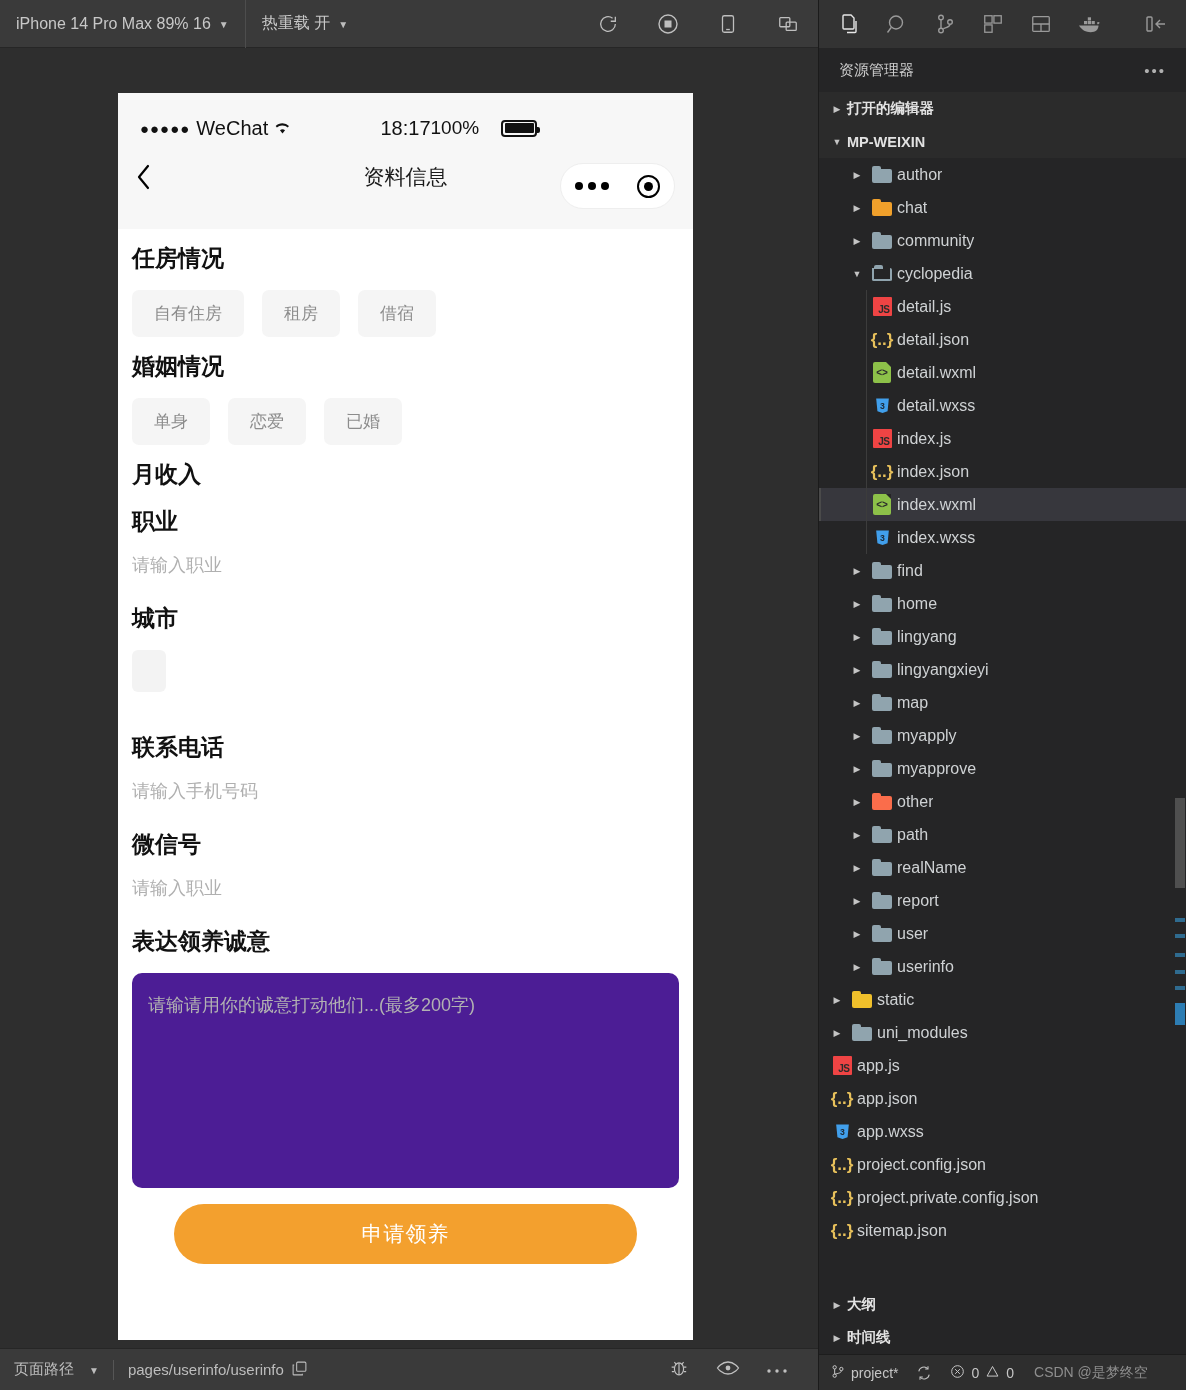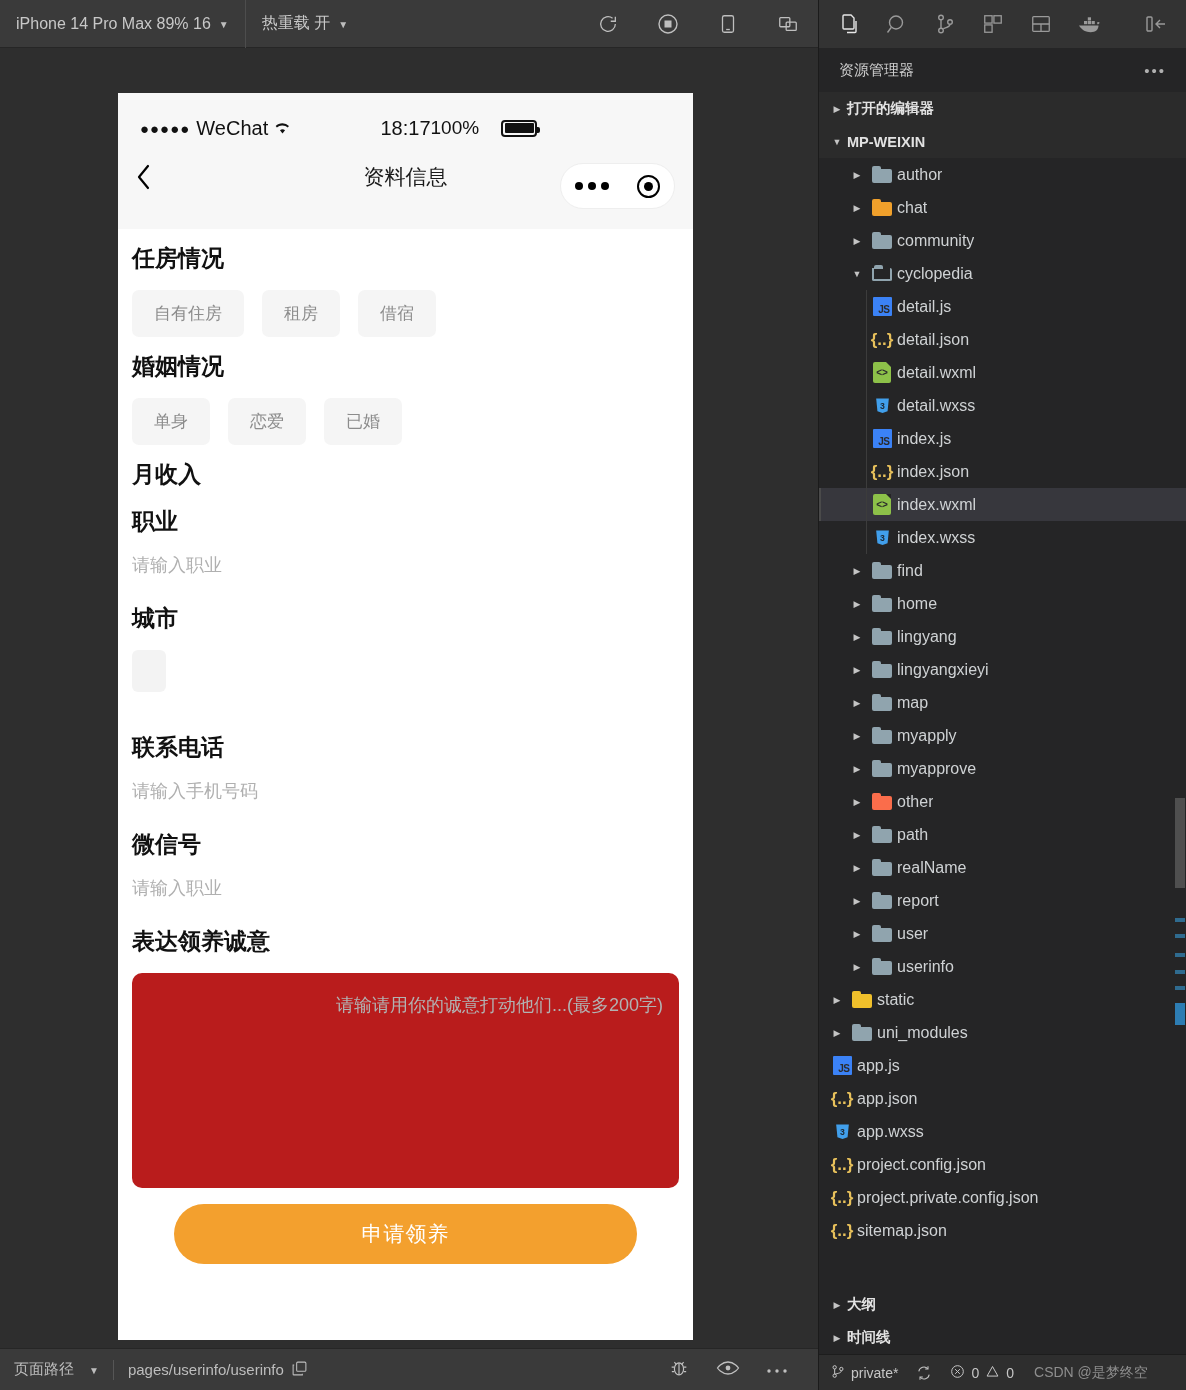--- a/index.html
+++ b/index.html
@@ -84,22 +84,22 @@
 
   .sec-title { font-size: 23px; color: #111; font-weight: 600; margin: 14px 0 16px 0; }
   .chip-row { display: flex; flex-wrap: wrap; gap: 18px; margin-bottom: 12px; }
   .chip {
     background: #f5f5f5; color: #8c8c8c; font-size: 17px;
     padding: 12px 22px; border-radius: 7px; white-space: nowrap;
   }
   .field-ph { font-size: 18px; color: #b0b0b0; margin: 6px 0 26px 0; }
   .city-box { width: 34px; height: 42px; background: #f3f3f3; border-radius: 6px; margin: 10px 0 40px 0; }
   .textarea {
-    background: #b91c1c; border-radius: 10px; height: 215px;
-    margin-top: 10px; padding: 20px 16px; color: #b2b2b2; font-size: 18px; text-align: right;
+    background: #4c1d95; border-radius: 10px; height: 215px;
+    margin-top: 10px; padding: 20px 16px; color: #b2b2b2; font-size: 18px;
   }
   .submit-btn {
     margin: 16px 42px 0 42px; height: 60px; border-radius: 30px;
     background: #f3a02e; color: #fff; font-size: 21px;
     display: flex; align-items: center; justify-content: center; letter-spacing: 1px;
   }
 
   .sim-statusbar {
     height: 42px; flex: none; background: #3a3a3a; border-top: 1px solid #262626;
     display: flex; align-items: center; color: #bdbdbd; font-size: 15px; padding: 0 14px; text-align: center;
@@ -148,21 +148,21 @@
   }
   .row.sel { background: #37373d; }
   .row.sel::before { content:''; position:absolute; left:0; top:0; bottom:0; width:2px; background:#4a4a4a; }
   .ind-0 { padding-left: 8px; }
   .ind-1 { padding-left: 28px; }
   .ind-2 { padding-left: 48px; }
   .guide { position: absolute; left: 47px; top: 0; bottom: 0; width: 1px; background: #3c3c3c; }
   .ficon { width: 30px; display: flex; align-items: center; justify-content: center; flex: none; }
   .lbl { overflow: hidden; text-overflow: ellipsis; }
   .badge-js {
-    width: 19px; height: 19px; background: #3b82f6; color: #2b2b2b;
+    width: 19px; height: 19px; background: #ef4444; color: #2b2b2b;
     font-size: 10px; font-weight: bold; display:flex; align-items:flex-end; justify-content:flex-end;
     padding: 0 2px 1px 0; border-radius: 1px; letter-spacing: -0.5px;
   }
   .badge-json { color: #e8c15b; font-size: 17px; font-weight: bold; }
   .badge-wxml {
     width: 18px; height: 21px; background: #8dc149; border-radius: 2px;
     display:flex; align-items:center; justify-content:center; color: #2b2b2b;
     font-size: 10px; font-weight: bold; position: relative;
   }
   .badge-wxml::after {
@@ -730,21 +730,21 @@
     <div class="vs-statusbar">
       <div class="sb-item">
         <span>
           <svg width="14" height="15" viewBox="0 0 16 18" fill="none" stroke="currentColor" stroke-width="1.2">
             <circle cx="4" cy="4" r="2"></circle>
               <circle cx="4" cy="14" r="2"></circle>
               <circle cx="12" cy="6" r="2"></circle>
             <path d="M4 6v6M12 8c0 3-4 3-8 4.5"></path>
           </svg>
         </span>
-        <span>private*</span>
+        <span>project*</span>
       </div>
       <div class="sb-item">
         <svg width="16" height="16" viewBox="0 0 20 20" fill="none" stroke="currentColor" stroke-width="1.3">
           <path d="M3.5 8a6.5 6.5 0 0 1 11.2-3.3"></path>
             <path d="M16.5 12a6.5 6.5 0 0 1-11.2 3.3"></path>
           <path d="M15 1.5V5h-3.5M5 18.5V15h3.5"></path>
         </svg>
       </div>
       <div class="sb-item">
         <span>

